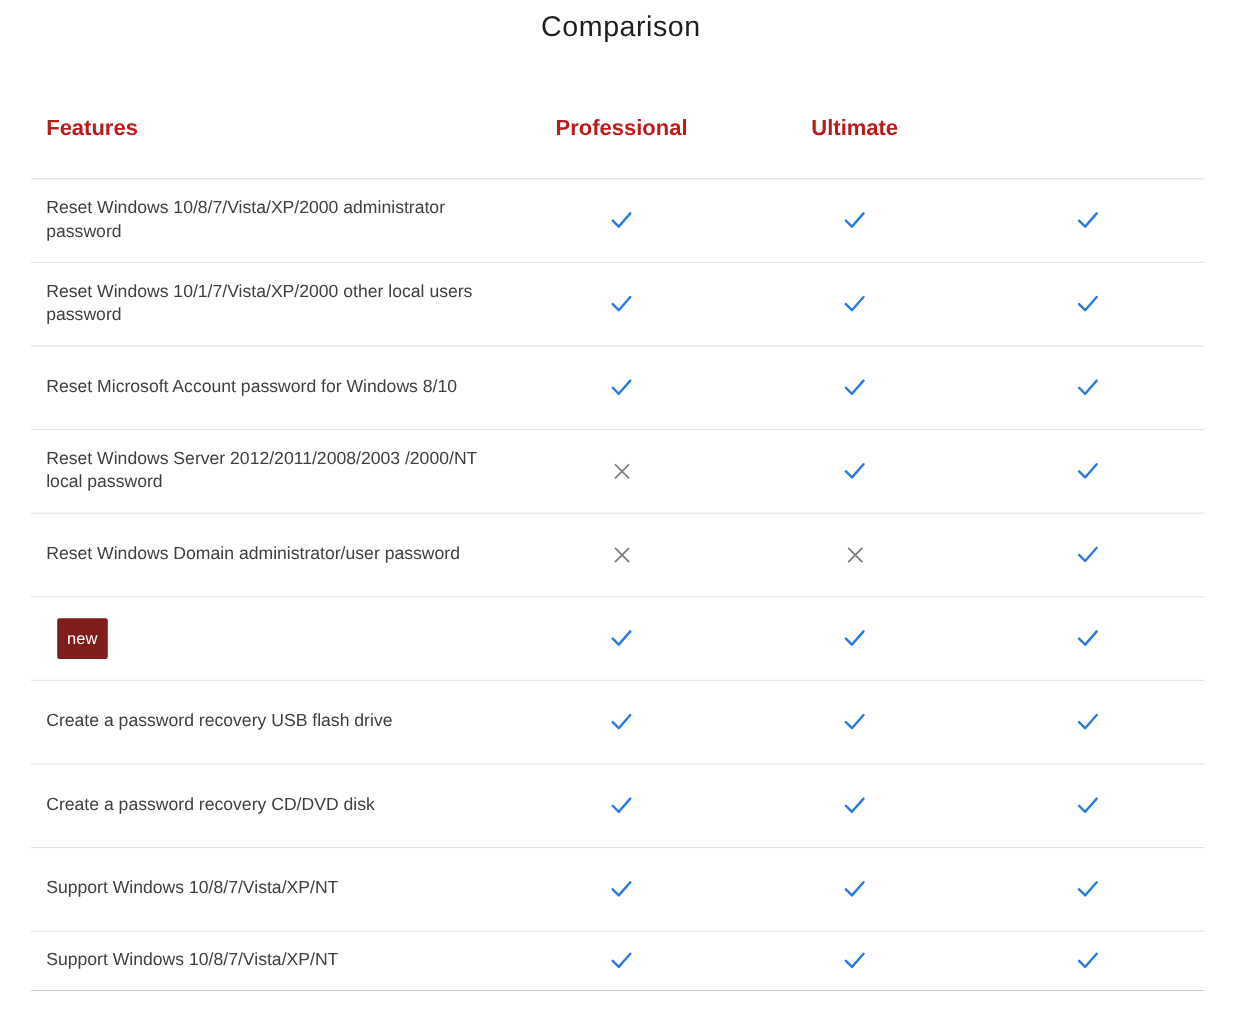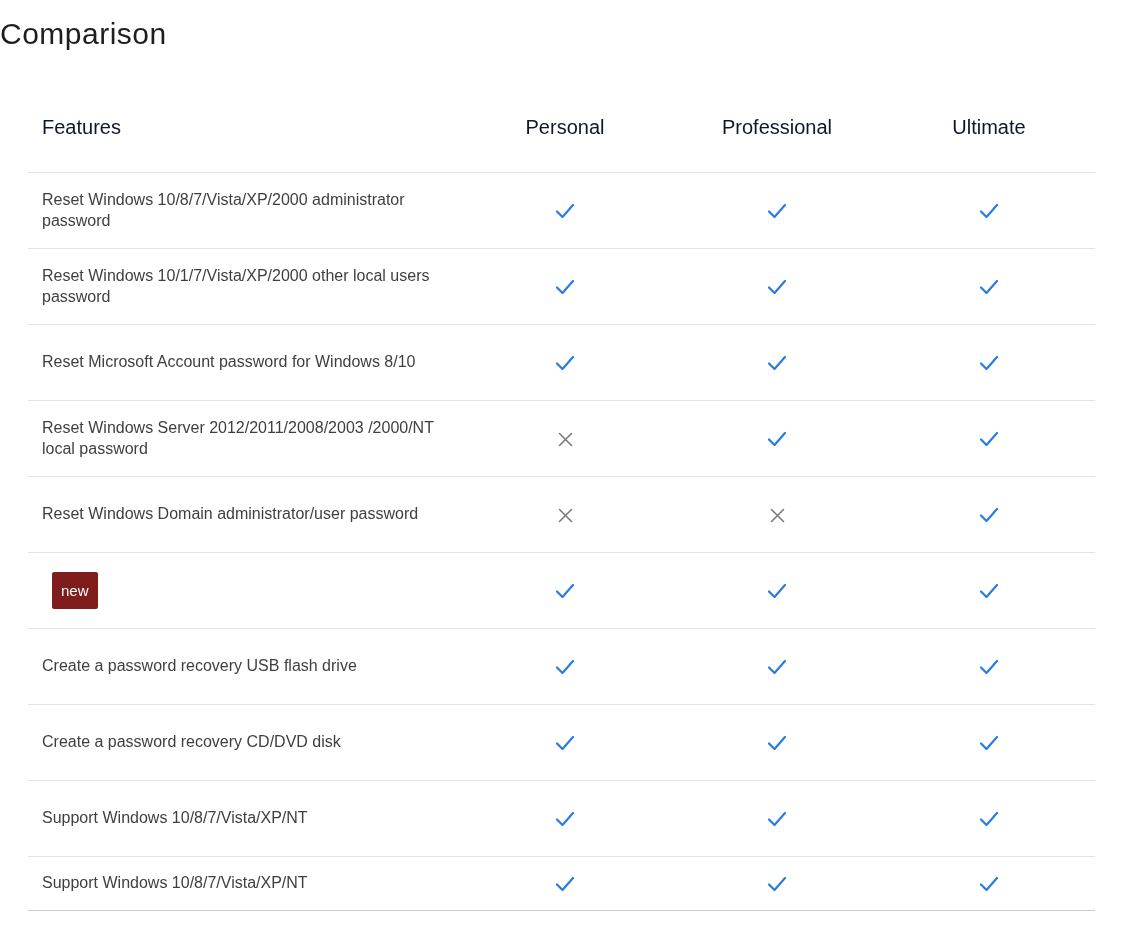--- a/index.html
+++ b/index.html
@@ -4,23 +4,23 @@
 <style>
   * { margin: 0; padding: 0; box-sizing: border-box; }
   html, body {
     width: 1129px;
     background: #ffffff;
     font-family: "Liberation Sans", "DejaVu Sans", sans-serif;
   }
   .page { width: 1129px; height: 926px; background: #fff; overflow: hidden; }
 
   .title {
-    padding-top: 15px;
-    text-align: left;
-    font-size: 30px;
+    padding-top: 5px;
+    text-align: center;
+    font-size: 26px;
     font-weight: 300;
     color: #1e1e1e;
     letter-spacing: 0.5px;
     line-height: 38px;
   }
 
   .table {
     margin-left: 28px;
     margin-top: 30px;
     width: 1078px;
@@ -32,22 +32,22 @@
     grid-template-columns: 1fr 212px 212px 212px;
     align-items: center;
   }
 
   .header-row {
     height: 90px;
     border-bottom: 1px solid #e2e2e2;
   }
   .header-cell {
     font-size: 20px;
-    font-weight: 400;
-    color: #0f172a;
+    font-weight: 700;
+    color: #b91c1c;
   }
   .header-cell.feature-col { padding-left: 14px; }
   .header-cell.plan-col { text-align: center; }
 
   .row {
     height: 76px;
     border-bottom: 1px solid #e3e3e3;
   }
   .row:last-child {
     height: 54px;
@@ -84,21 +84,20 @@
 </style>
 </head>
 <body>
 
 <div class="page">
   <h1 class="title">Comparison</h1>
 
   <div class="table">
     <div class="grid-row header-row">
       <div class="header-cell feature-col">Features</div>
-      <div class="header-cell plan-col">Personal</div>
       <div class="header-cell plan-col">Professional</div>
       <div class="header-cell plan-col">Ultimate</div>
     </div>
     <div id="rows">
         <div class="grid-row row">
           <div class="feature-cell">
             <span class="feature-text">Reset Windows 10/8/7/Vista/XP/2000 administrator password</span>
           </div>
           <div class="plan-cell"><svg width="20" height="16" viewBox="0 0 20 16">
               <path d="M2 8.5 L7.5 14 L18 2" stroke="#2A7BE0" stroke-width="2.2" fill="none" stroke-linecap="round" stroke-linejoin="round"></path>

